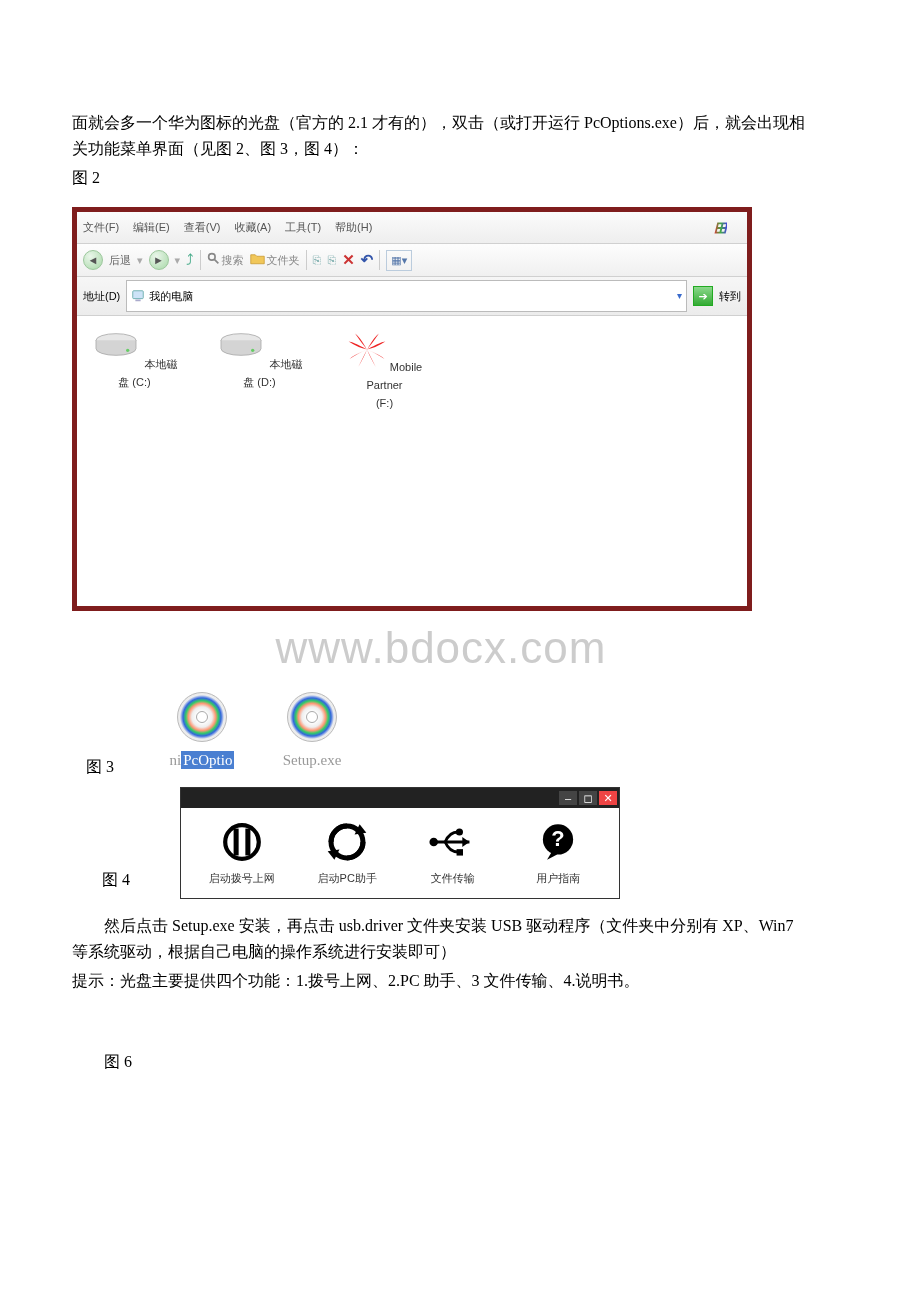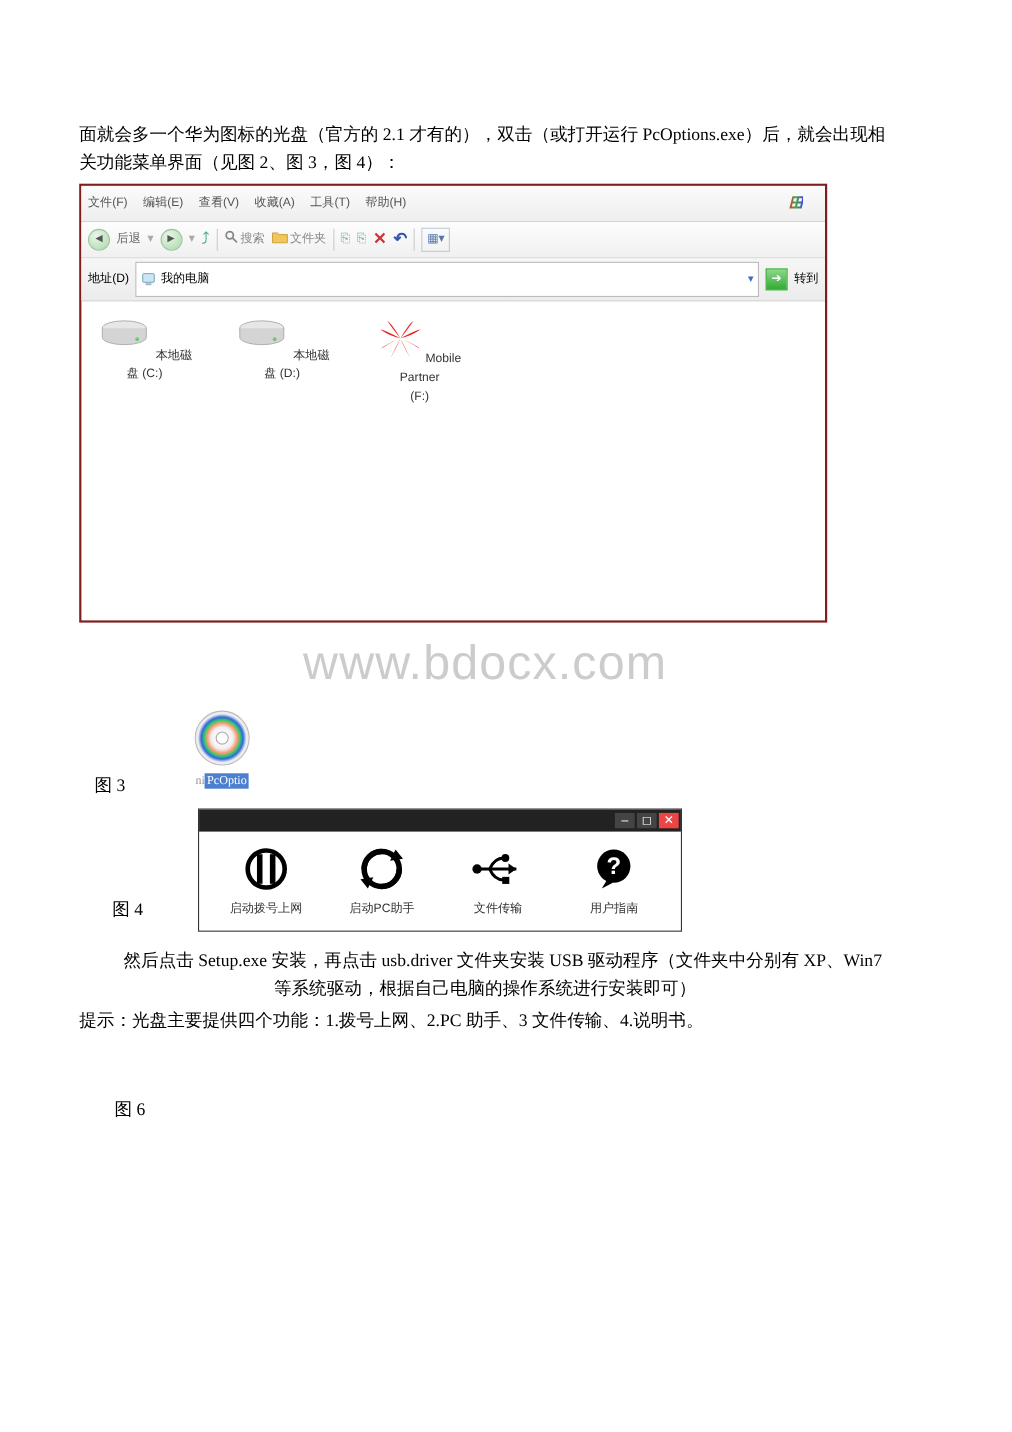--- a/index.html
+++ b/index.html
@@ -8,28 +8,28 @@
     font-family: "SimSun", "宋体", serif;
     font-size: 16px;
     color: #000;
     line-height: 1.6;
     width: 920px;
   }
   .page {
     padding: 110px 110px 40px 72px;
   }
   .para { margin: 0 0 4px 0; }
-  .indent { text-indent: 2em; text-align: center; }
+  .indent { text-indent: 2em; }
   .fig-label { margin: 4px 0 4px 30px; }
 
   
   .explorer {
     width: 680px;
-    margin: 6px 0 10px 0;
-    border: 2px solid #7f1d1d;
+    margin: 16px 0 10px 0;
+    border: 5px solid #7f1d1d;
     background: #fff;
     font-family: "Tahoma", "SimSun", sans-serif;
     font-size: 11px;
   }
   .exp-menubar {
     background: linear-gradient(#fbfbfb,#eeeeee);
     display: flex;
     align-items: center;
     padding: 3px 6px;
     border-bottom: 1px solid #d0d0d0;
@@ -118,21 +118,21 @@
     font-family: Arial, sans-serif;
     letter-spacing:1px;
     margin: -8px 0 8px 0;
   }
 
   
   .fig3 {
     display:flex; align-items:flex-end; gap:30px;
     margin: 8px 0 8px 90px;
   }
-  .cd-item { text-align:center; font-size:11px; color:#999; width:80px;}
+  .cd-item { text-align:center; font-size:15px; color:#999; width:80px;}
   .cd-disc {
     width:50px; height:50px; border-radius:50%;
     background: radial-gradient(circle,#fff 15%, #eee 30%, #f97 40%, #3c6 48%, #36d 56%, #eee 65%, #ddd 100%);
     border:1px solid #bbb; margin:0 auto 6px auto; position:relative;
   }
   .cd-disc::after{content:"";position:absolute;top:50%;left:50%;width:10px;height:10px;background:#fff;border:1px solid #aaa;border-radius:50%;transform:translate(-50%,-50%);}
   .sel { background:#4a7fd1; color:#fff; padding:1px 2px; }
 
   
   .fig4wrap { display:flex; align-items:flex-end; gap:10px; margin:8px 0 14px 30px;}
@@ -159,20 +159,21 @@
   .app4-icon { height:40px; display:flex; align-items:center; justify-content:center; margin-bottom:8px;}
   .app4-icon svg { display:block; }
 
 </style>
 </head>
 <body>
 
 <div class="page">
 
   <p class="para">面就会多一个华为图标的光盘（官方的 2.1 才有的），双击（或打开运行 PcOptions.exe）后，就会出现相关功能菜单界面（见图 2、图 3，图 4）：</p>
+  <p class="para">图 2</p>
 
   
   <div class="explorer">
     <div class="exp-menubar">
       <span>文件(F)</span>
       <span>编辑(E)</span>
       <span>查看(V)</span>
       <span>收藏(A)</span>
       <span>工具(T)</span>
       <span>帮助(H)</span>
@@ -259,20 +260,24 @@
     </div>
   </div>
 
   <div class="watermark">www.bdocx.com</div>
 
   
   <div class="fig3">
     <div class="cd-item">
       <div class="cd-disc"></div>
       <span>ni</span><span class="sel">PcOptio</span>
+    </div>
+    <div class="cd-item">
+      <div class="cd-disc"></div>
+      <span>Setup.exe</span>
     </div>
   </div>
   <p class="fig-label" style="margin-top:-26px;margin-left:14px;">图 3</p>
 
   
   <div class="fig4wrap">
     <span class="fig-label" style="margin:0 0 6px 0;">图 4</span>
     <div class="app4" style="margin-left:40px;">
       <div class="app4-title">
         <span class="wc wc-min">–</span>

